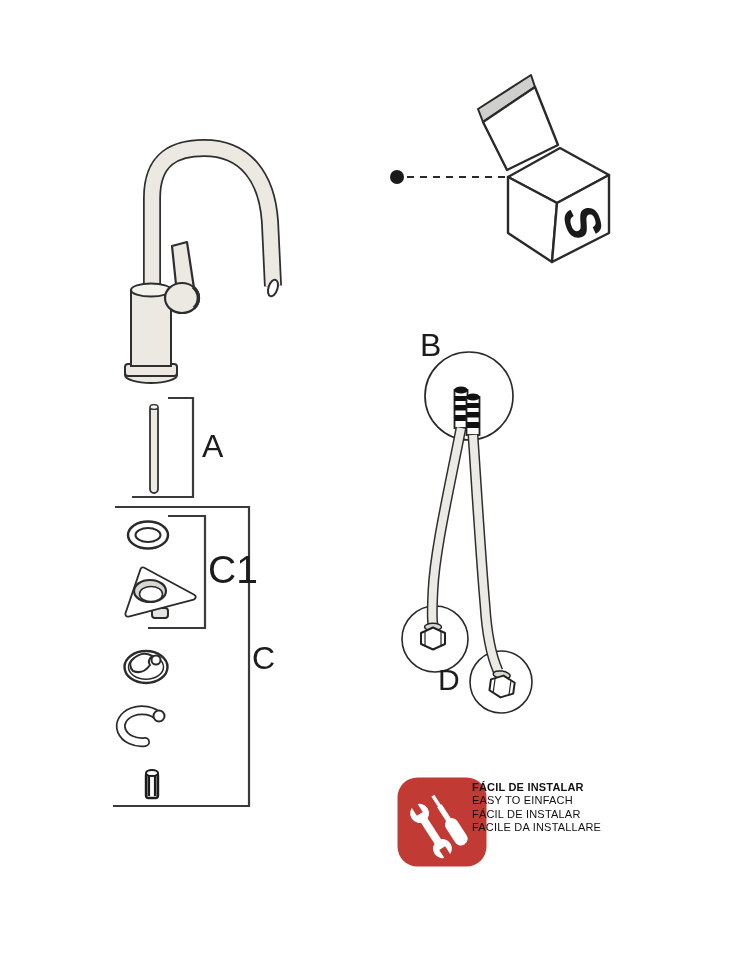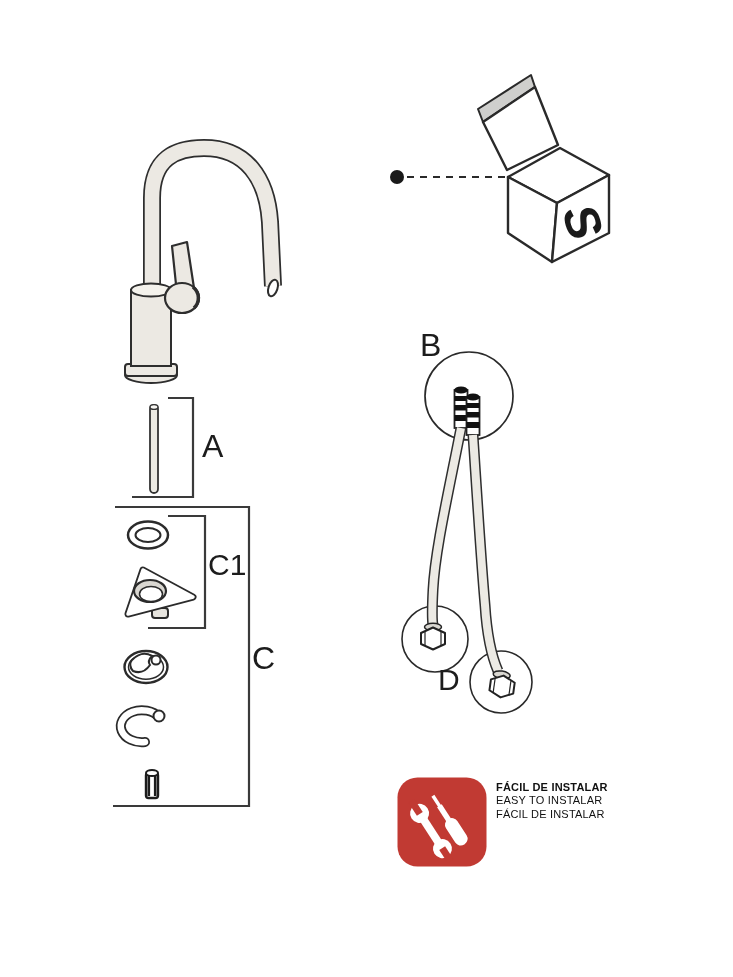--- a/index.html
+++ b/index.html
@@ -6,32 +6,32 @@
   .canvas{
     position:relative;width:733px;height:977px;background:#ffffff;
     font-family:"Liberation Sans", sans-serif;overflow:hidden;
   }
   .abs{position:absolute;}
   .part-label{
     position:absolute;color:#1c1c1c;font-weight:500;
     font-family:"Liberation Sans", sans-serif;line-height:1;
   }
   .lbl-a{left:202px;top:430px;font-size:32px;}
-  .lbl-c1{left:208px;top:550px;font-size:30px;}
+  .lbl-c1{left:208px;top:550px;font-size:39px;}
   .lbl-c{left:252px;top:642px;font-size:32px;}
   .lbl-b{left:420px;top:329px;font-size:32px;}
   .lbl-d{left:438px;top:665px;font-size:30px;}
   .box-logo{
     position:absolute;left:552px;top:192px;width:56px;height:62px;
     font-size:49px;font-weight:700;color:#1a1a1a;text-align:center;
     transform:rotate(73deg) skewX(-6deg);transform-origin:50% 50%;
     font-family:"Liberation Sans", sans-serif;
   }
   .install-text{
-    position:absolute;left:496px;top:781px;width:220px;
+    position:absolute;left:472px;top:781px;width:220px;
     font-size:11px;line-height:13.3px;letter-spacing:0.2px;color:#111;
     font-family:"Liberation Sans", sans-serif;
   }
   .install-text .ln{white-space:nowrap;}
   .install-text .ln.first{font-weight:700;}
   svg{display:block;}
 </style>
 </head>
 <body>
 
@@ -186,17 +186,18 @@
     </g>
     <g transform="rotate(-33 52 44)">
       <rect x="50.5" y="14" width="3.5" height="13" fill="#ffffff"></rect>
       <rect x="49.5" y="26" width="5.5" height="17" fill="#ffffff"></rect>
       <rect x="45.5" y="42" width="13.5" height="30" rx="6.5" fill="#ffffff"></rect>
     </g>
   </svg>
 
   <div class="install-text">
     <div class="ln first">FÁCIL DE INSTALAR</div>
-    <div class="ln">EASY TO INSTALAR</div>
+    <div class="ln">EASY TO EINFACH</div>
     <div class="ln">FÁCIL DE INSTALAR</div>
+    <div class="ln">FACILE DA INSTALLARE</div>
   </div>
 
 </div>
 
 </body></html>

